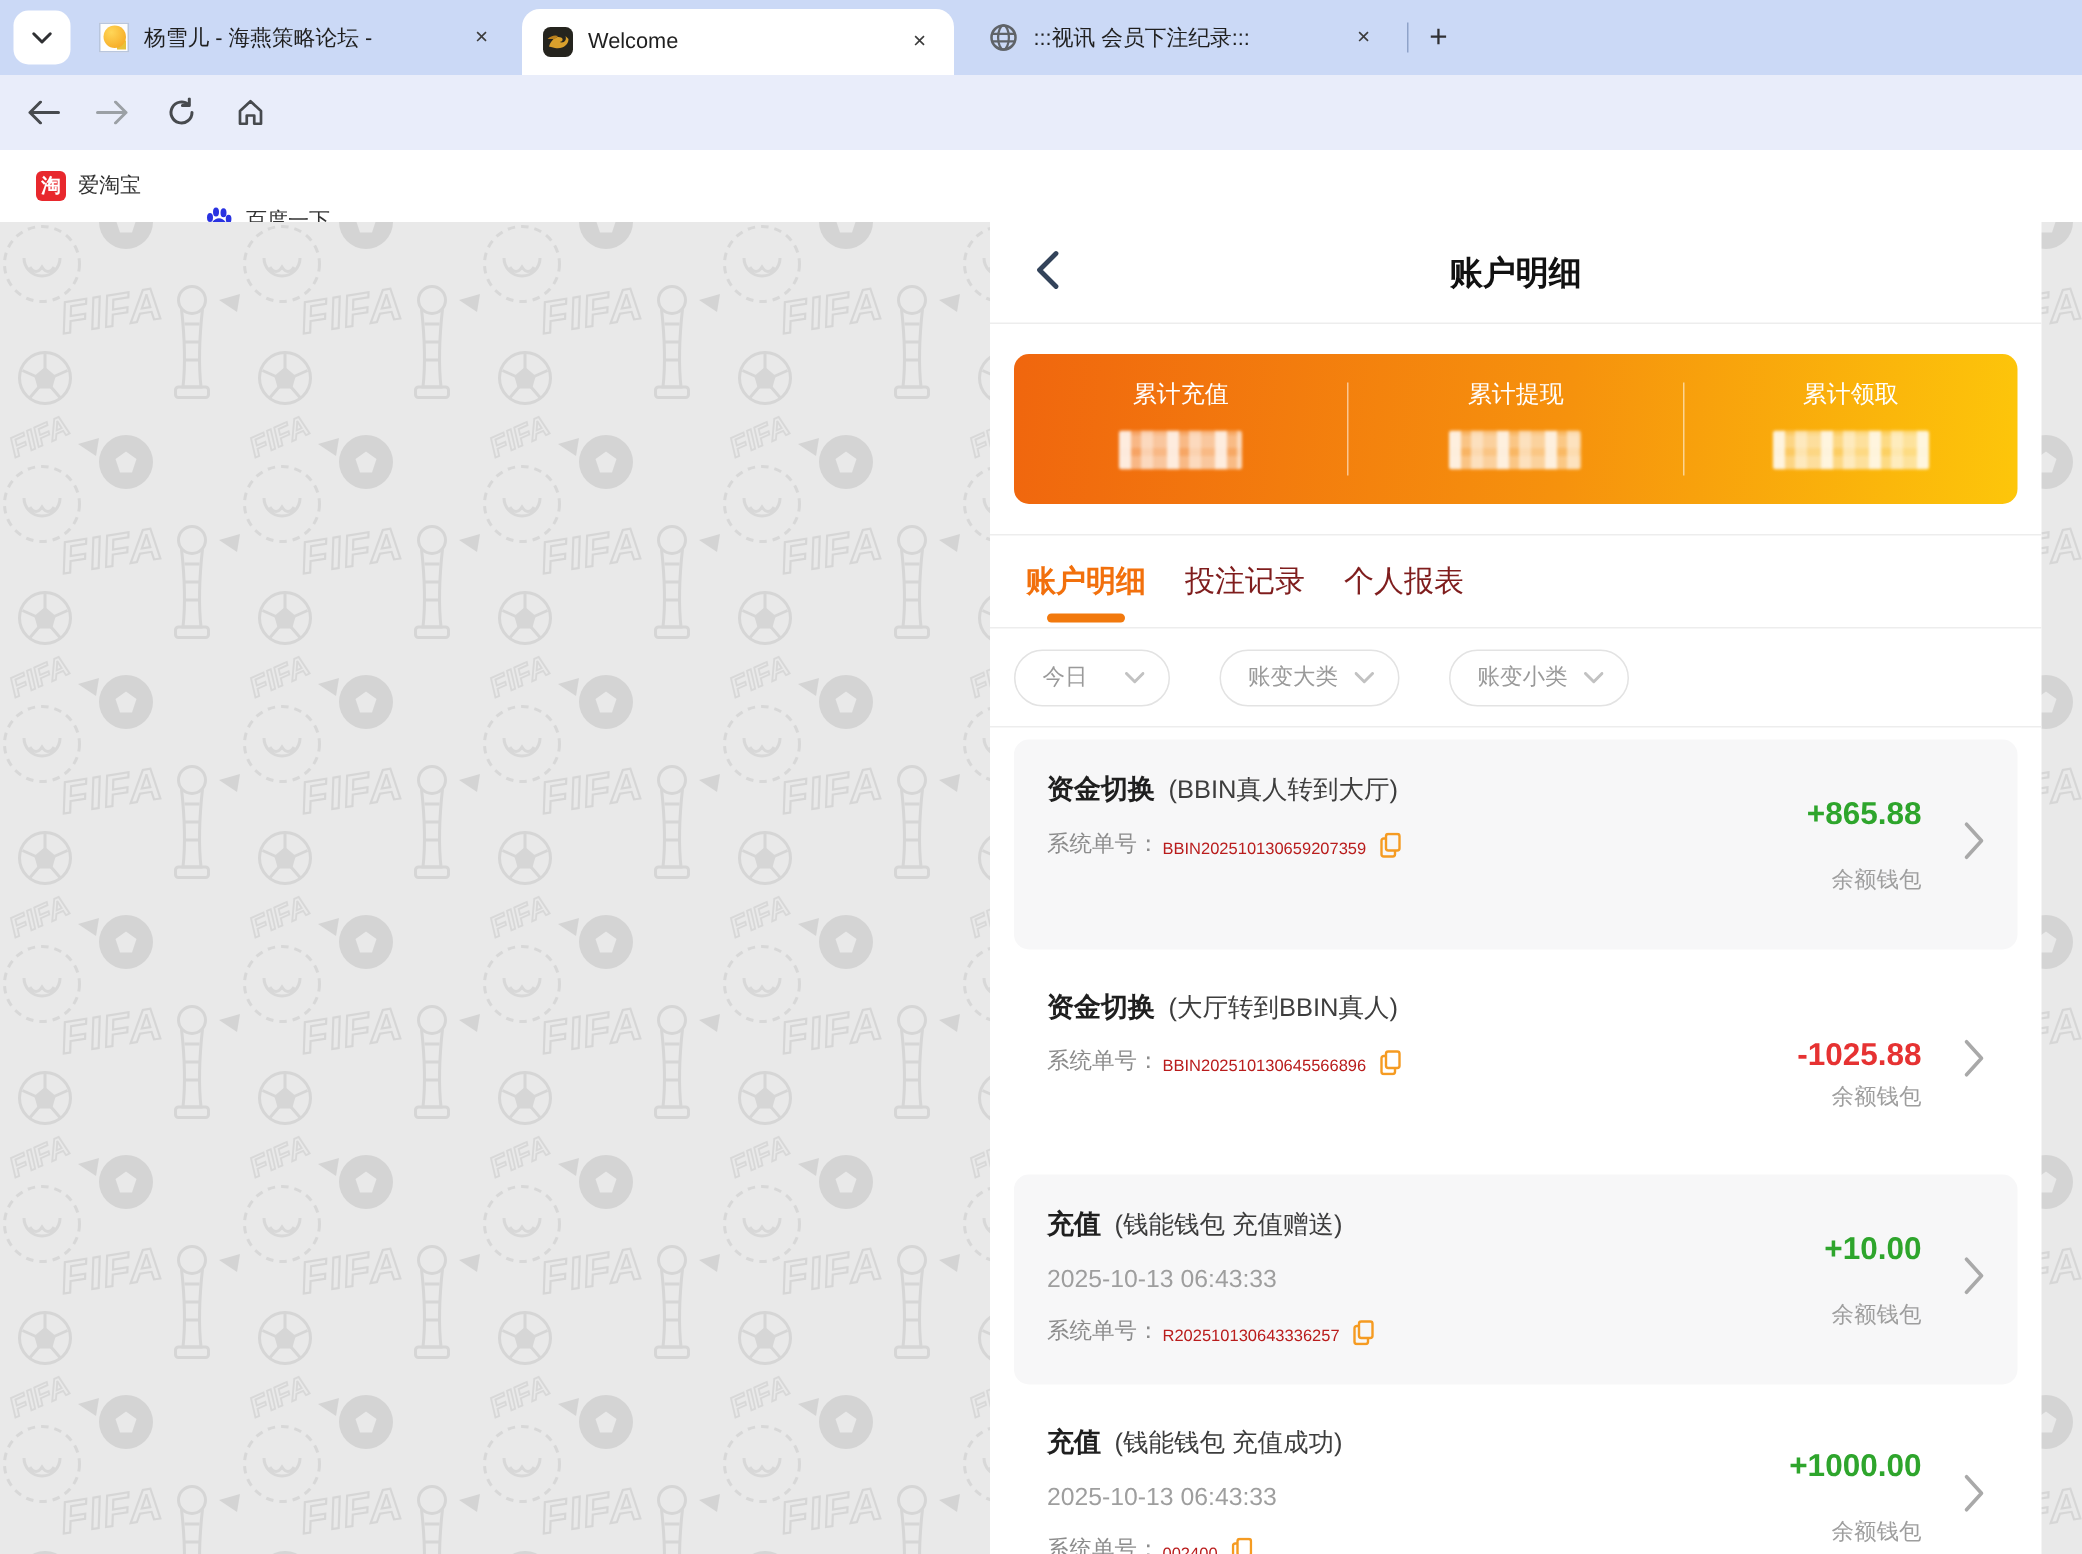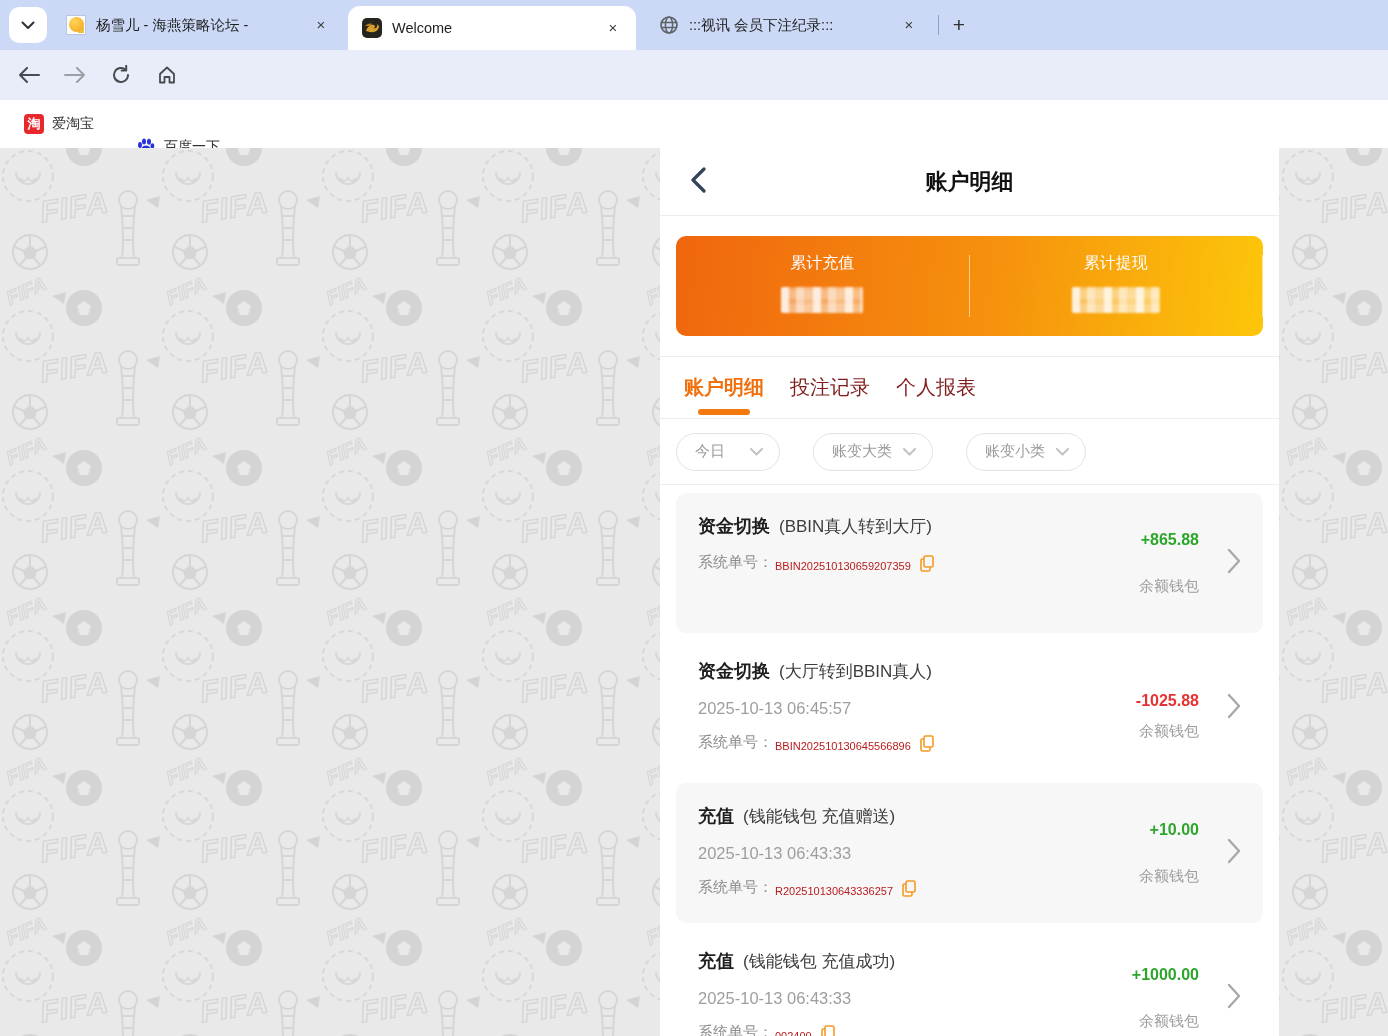--- a/index.html
+++ b/index.html
@@ -42,21 +42,21 @@
     display:flex; align-items:center; }
   .bm { display:flex; align-items:center; margin-left:16px; padding:4px 8px; border-radius:6px; }
   .bm-label { font-size:14px; color:#333; margin-left:8px; }
   .bm-tao { width:20px; height:20px; border-radius:4px; background:#e8282d; color:#fff;
     font-size:13px; font-weight:bold; display:flex; align-items:center; justify-content:center; }
 
   
   .page { position:absolute; left:0; top:148px; width:1388px; height:888px; background:#e9e9e9; }
   .pattern-svg { position:absolute; left:0; top:0; }
 
-  .panel { position:absolute; left:660px; top:0; width:619px; height:888px; background:#fff; }
+  .panel { position:absolute; left:660px; top:0; width:701px; height:888px; background:#fff; }
 
   .p-header { height:68px; border-bottom:1px solid #ededed; position:relative;
     display:flex; align-items:center; justify-content:center; }
   .back-arrow { position:absolute; left:30px; top:19px; }
   .p-title { font-size:22px; font-weight:600; color:#111; }
 
   .summary { padding:20px 16px; border-bottom:1px solid #ededed; }
   .sum-card { height:100px; border-radius:10px; display:flex;
     background:linear-gradient(96deg, #f0660e 0%, #f6920d 55%, #fdc60a 100%); }
   .sum-col { flex:1; display:flex; flex-direction:column; align-items:center; padding-top:17px; }
@@ -89,21 +89,21 @@
     padding:21px 22px; background:#fff; }
   .record.shaded { background:#f7f7f8; }
   .rec-titlerow { display:flex; align-items:baseline; }
   .rec-type { font-size:18px; font-weight:bold; color:#1f1f1f; }
   .rec-note { font-size:17px; color:#3d3d3d; margin-left:9px; }
   .rec-time { font-size:16.5px; color:#9e9e9e; margin-top:16px; }
   .rec-orderrow { display:flex; align-items:flex-end; margin-top:15px; }
   .rec-orderlabel { font-size:15px; color:#8c8c8c; }
   .rec-order { font-size:11px; color:#b91c1c; margin-left:2px; }
   .copy-icon { margin-left:9px; display:flex; }
-  .rec-amount { position:absolute; right:64px; top:38px; font-size:16px; font-weight:600;
+  .rec-amount { position:absolute; right:64px; top:38px; font-size:21px; font-weight:600;
     width:140px; text-align:right; }
   .rec-amount.pos { color:#2ea52c; } .rec-amount.neg { color:#e63232;margin-top:16px; }
   .rec-wallet { position:absolute; right:64px; top:84px; font-size:15px; color:#9e9e9e;
     width:140px; text-align:right; }
   .rec-chev { position:absolute; right:22px; top:50%; transform:translateY(-50%); }
 </style>
 </head>
 <body>
 
 <div class="tabstrip">
@@ -248,20 +248,24 @@
         <div class="sum-col">
           <span class="sum-label">累计充值</span>
           <div class="mosaic mw1"></div>
         </div>
         <div class="sum-divider"></div>
         <div class="sum-col">
           <span class="sum-label">累计提现</span>
           <div class="mosaic mw2"></div>
         </div>
         <div class="sum-divider"></div>
+        <div class="sum-col">
+          <span class="sum-label">累计领取</span>
+          <div class="mosaic mw3"></div>
+        </div>
       </div>
     </div>
 
     <div class="ptabs">
       <div class="ptab active">
         <span>账户明细</span>
         <span class="underline"></span>
       </div>
       <div class="ptab">
         <span>投注记录</span>
@@ -316,21 +320,20 @@
               <path d="M2 2 L12 13 L2 24" fill="none" stroke="#a9a9a9" stroke-width="2.4" stroke-linecap="round" stroke-linejoin="round"></path>
             </svg>
         </span>
       </div>
 
       <div class="record">
         <div class="rec-titlerow">
           <span class="rec-type">资金切换</span>
           <span class="rec-note">(大厅转到BBIN真人)</span>
         </div>
-        <div class="rec-time">2025-10-13 06:45:57</div>
         <div class="rec-orderrow">
           <span class="rec-orderlabel">系统单号：</span>
           <span class="rec-order">BBIN202510130645566896</span>
           <span class="copy-icon">
             <svg width="14" height="17" viewBox="0 0 14 17">
                 <rect x="4" y="1" width="9" height="11" rx="1.5" fill="none" stroke="#f59b22" stroke-width="1.6"></rect>
                 <path d="M4 4 H2.5 A1.5 1.5 0 0 0 1 5.5 V14.5 A1.5 1.5 0 0 0 2.5 16 H8.5 A1.5 1.5 0 0 0 10 14.5 V12" fill="none" stroke="#f59b22" stroke-width="1.6"></path>
               </svg>
           </span>
         </div>

